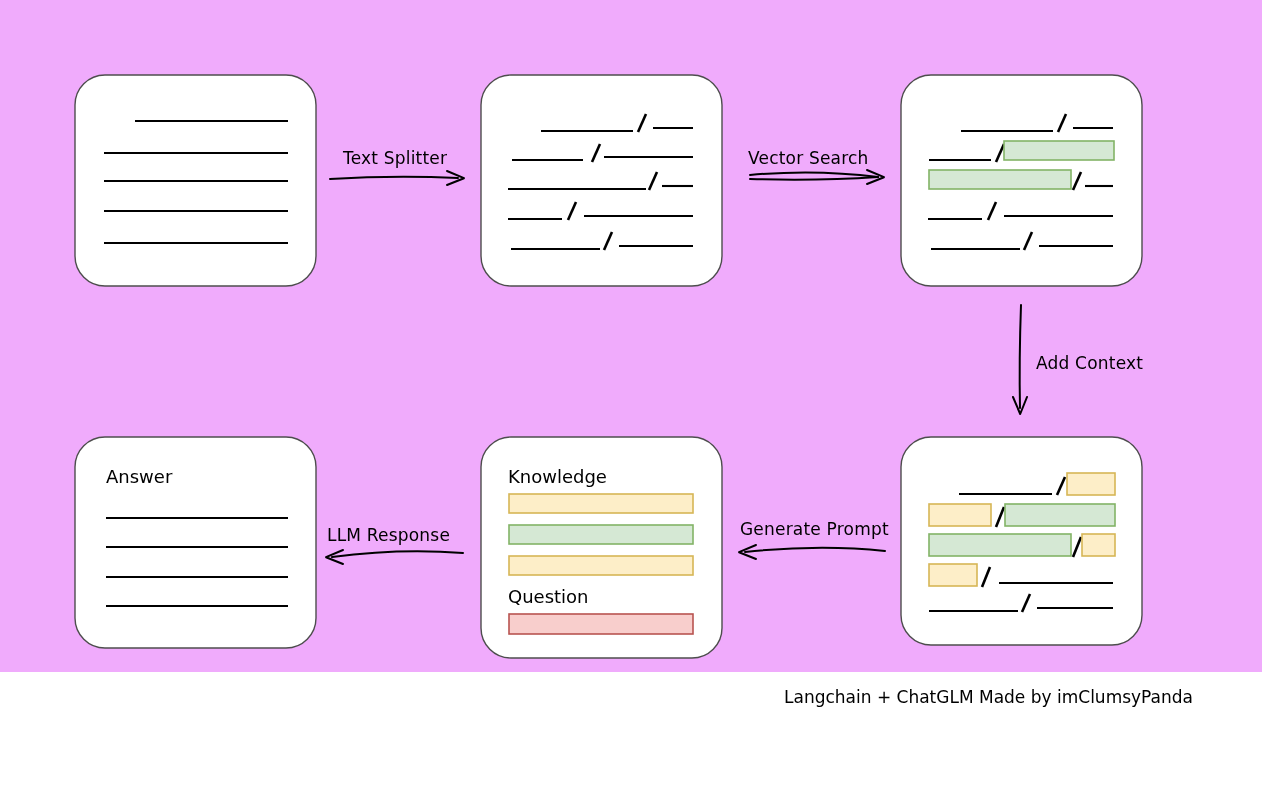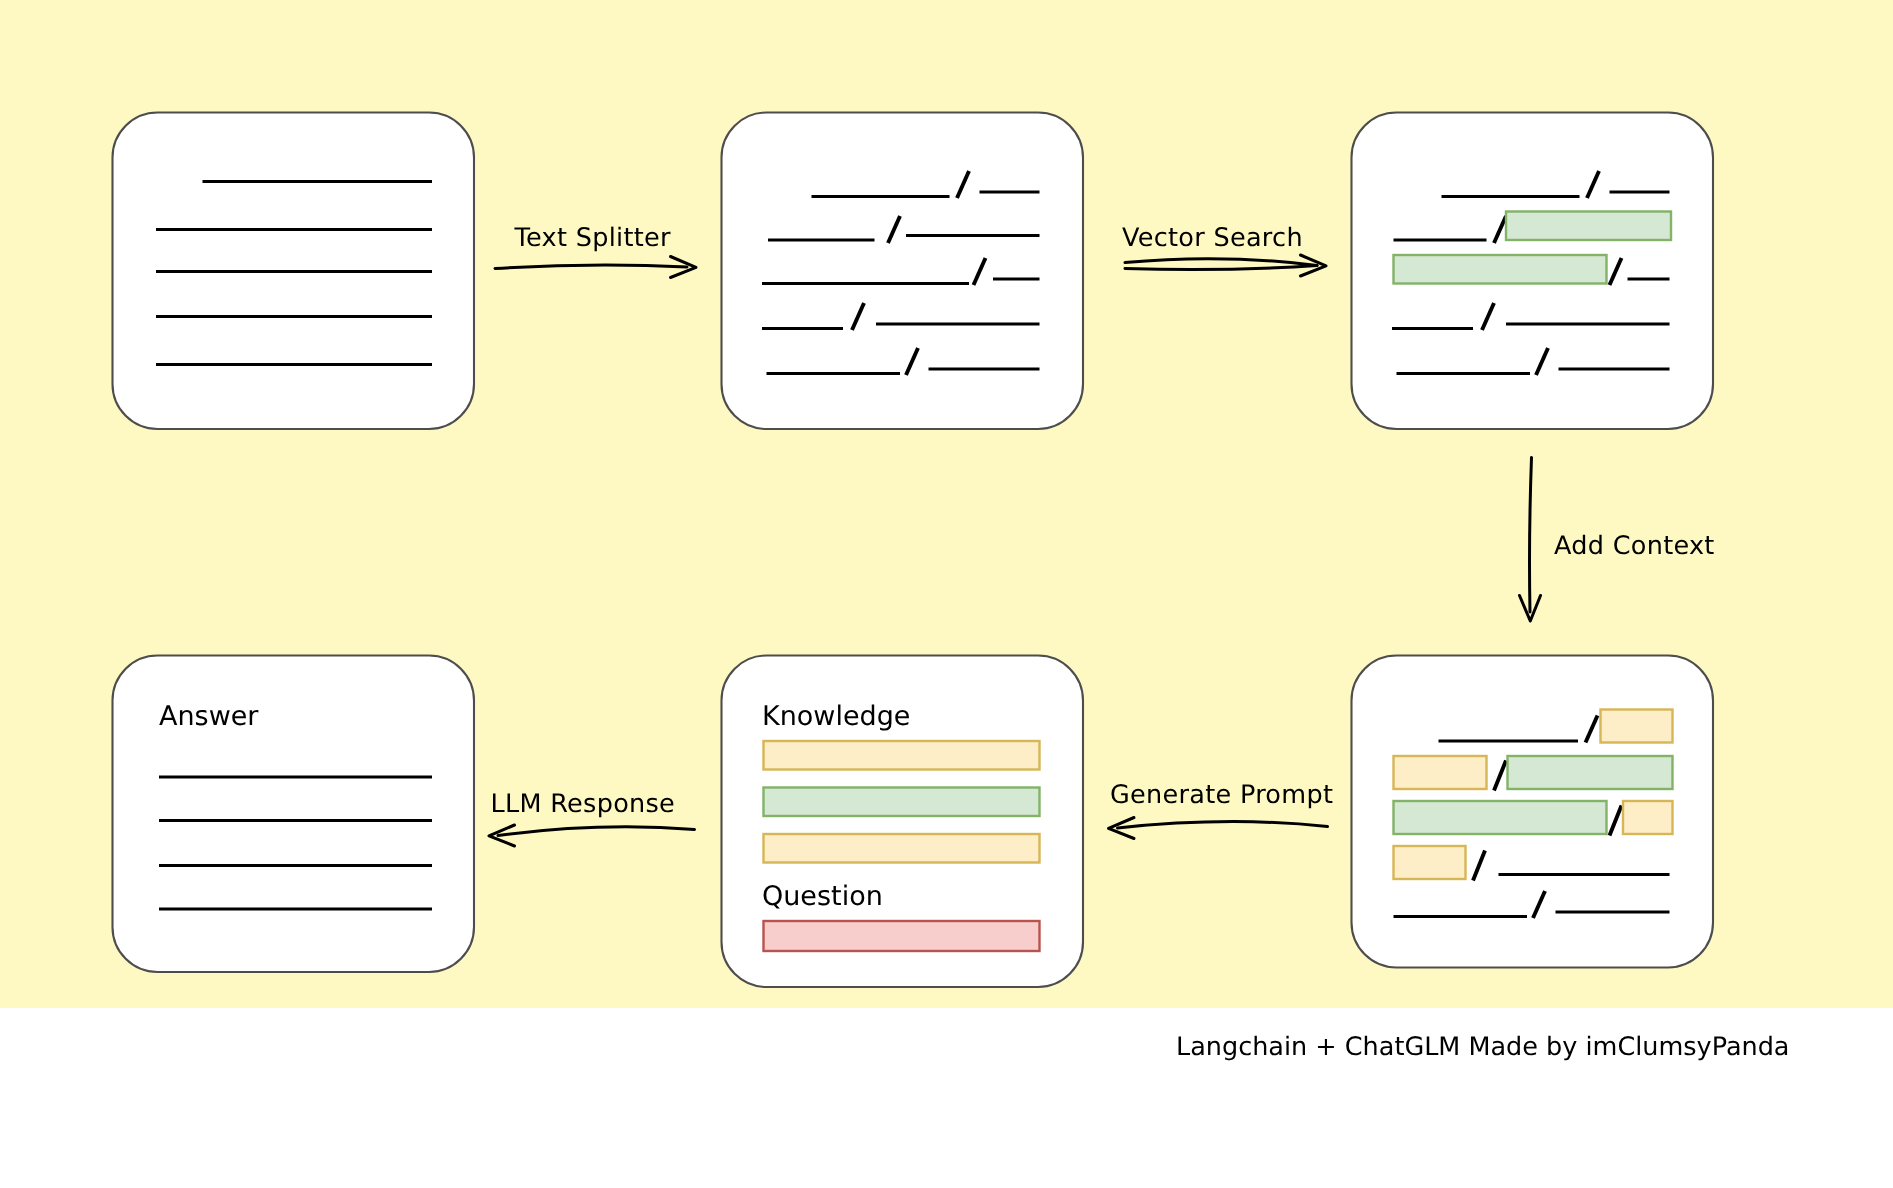--- a/index.html
+++ b/index.html
@@ -10,21 +10,21 @@
   body {
     width: 1262px;
     height: 792px;
     font-family: "DejaVu Sans", sans-serif;
     overflow: hidden;
   }
   #canvas {
     position: relative;
     width: 1262px;
     height: 672px;
-    background: #fef9c3;
+    background: #f0abfc;
   }
   svg.diagram {
     position: absolute;
     top: 0;
     left: 0;
     width: 1262px;
     height: 792px;
     display: block;
   }
   .box-outline {

